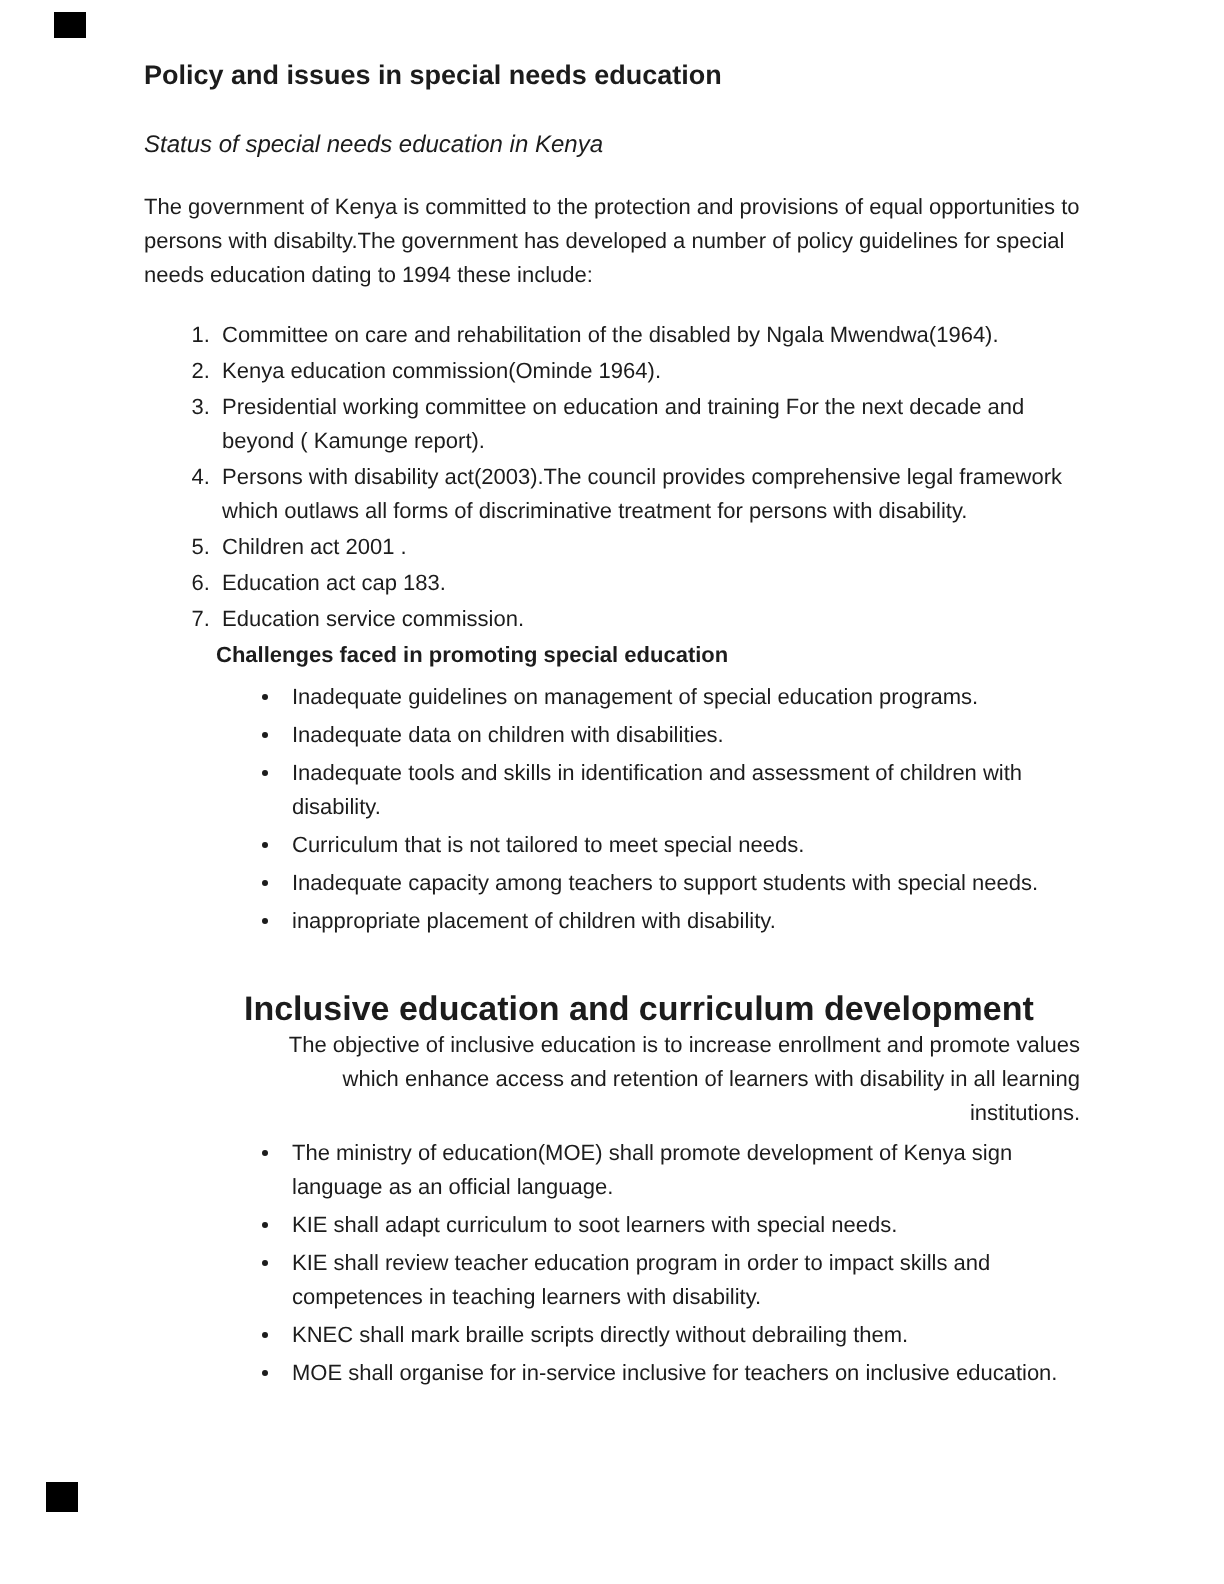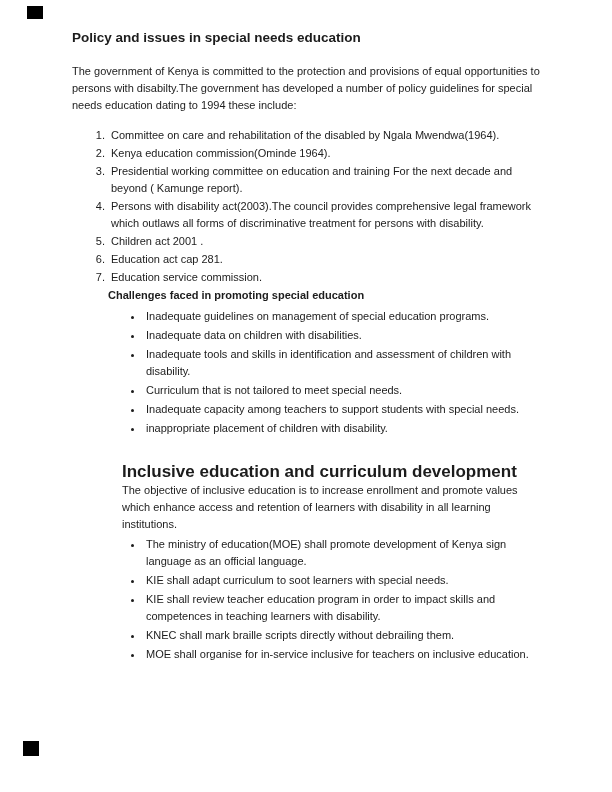--- a/index.html
+++ b/index.html
@@ -55,49 +55,50 @@
     margin: 4px 0 0 0;
     padding: 0 0 0 72px;
   }
   ul.bullets li { margin: 0 0 2px 0; padding-left: 2px; }
 
   .inclusive-heading {
     font-weight: bold;
     font-size: 17px;
     margin: 26px 0 0 50px;
   }
-  .inclusive-para { margin: 2px 0 0 50px; }
+  .inclusive-para { margin: 2px 0 0 50px; text-align: right; }
 
   .strategies-heading {
     font-style: italic;
     font-size: 12px;
     margin: 3px 0 0 50px;
   }
   ul.bullets.strategies { margin-top: 3px; }
 </style>
 </head>
 <body>
 
 <div class="mark top"></div>
 <div class="mark bottom"></div>
 
 <div class="page">
 
   <h1 class="title">Policy and issues in special needs education</h1>
 
+  <h2 class="subtitle">Status of special needs education in  Kenya</h2>
 
   <p class="intro">The government of Kenya is committed to the protection and provisions of equal opportunities to persons with disabilty.The  government has developed a number of policy guidelines for special needs education dating to 1994 these include:</p>
 
   <ol class="policy">
     <li>Committee on care and rehabilitation of the disabled by Ngala Mwendwa(1964).</li>
     <li>Kenya education commission(Ominde 1964).</li>
     <li>Presidential working committee   on education and training For the next decade and beyond ( Kamunge report).</li>
     <li>Persons with disability act(2003).The council provides comprehensive legal framework which outlaws all forms  of discriminative treatment for persons with disability.</li>
     <li>Children act 2001 .</li>
-    <li>Education act cap 281.</li>
+    <li>Education act cap 183.</li>
     <li>Education service commission.</li>
   </ol>
 
   <h3 class="challenges-heading">Challenges faced in promoting special education</h3>
 
   <ul class="bullets">
     <li>Inadequate guidelines on management of special education programs.</li>
     <li>Inadequate data on children with disabilities.</li>
     <li>Inadequate tools and skills in identification and assessment of children with disability.</li>
     <li>Curriculum that is not tailored to meet special needs.</li>

